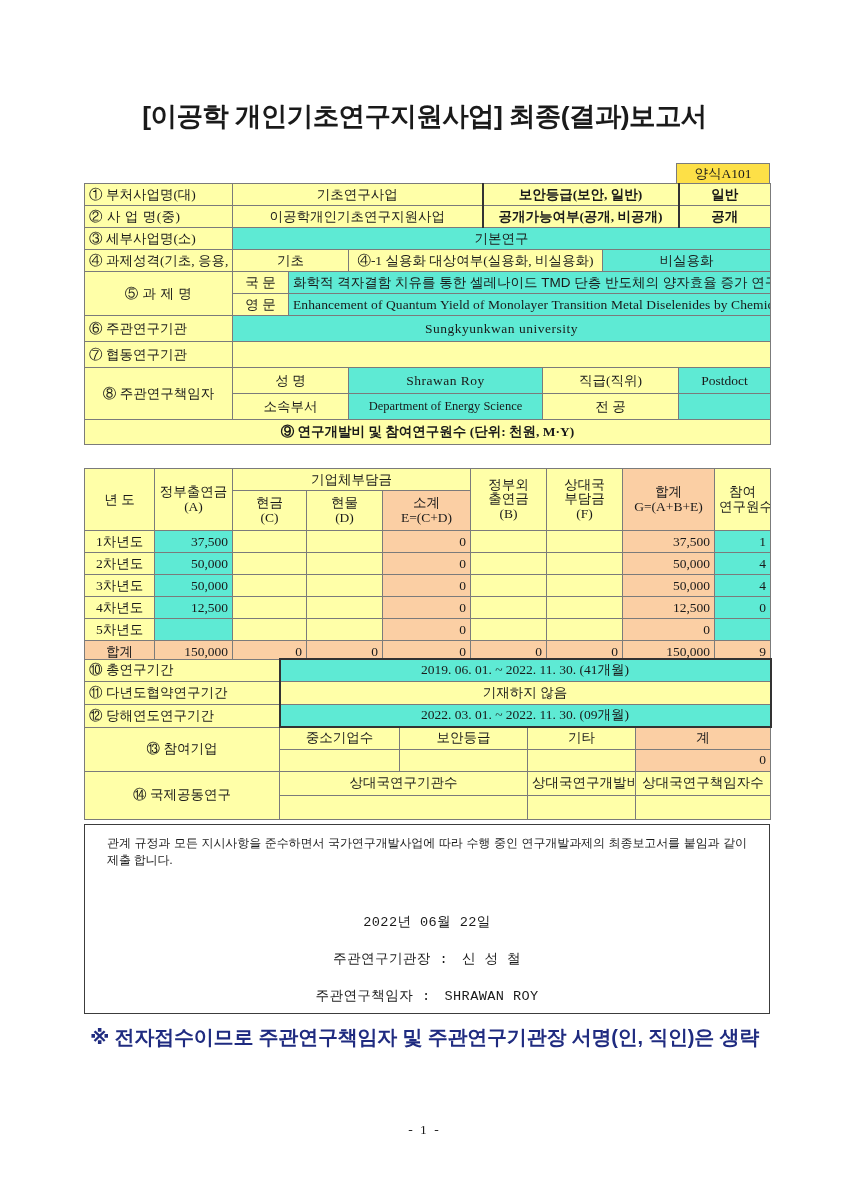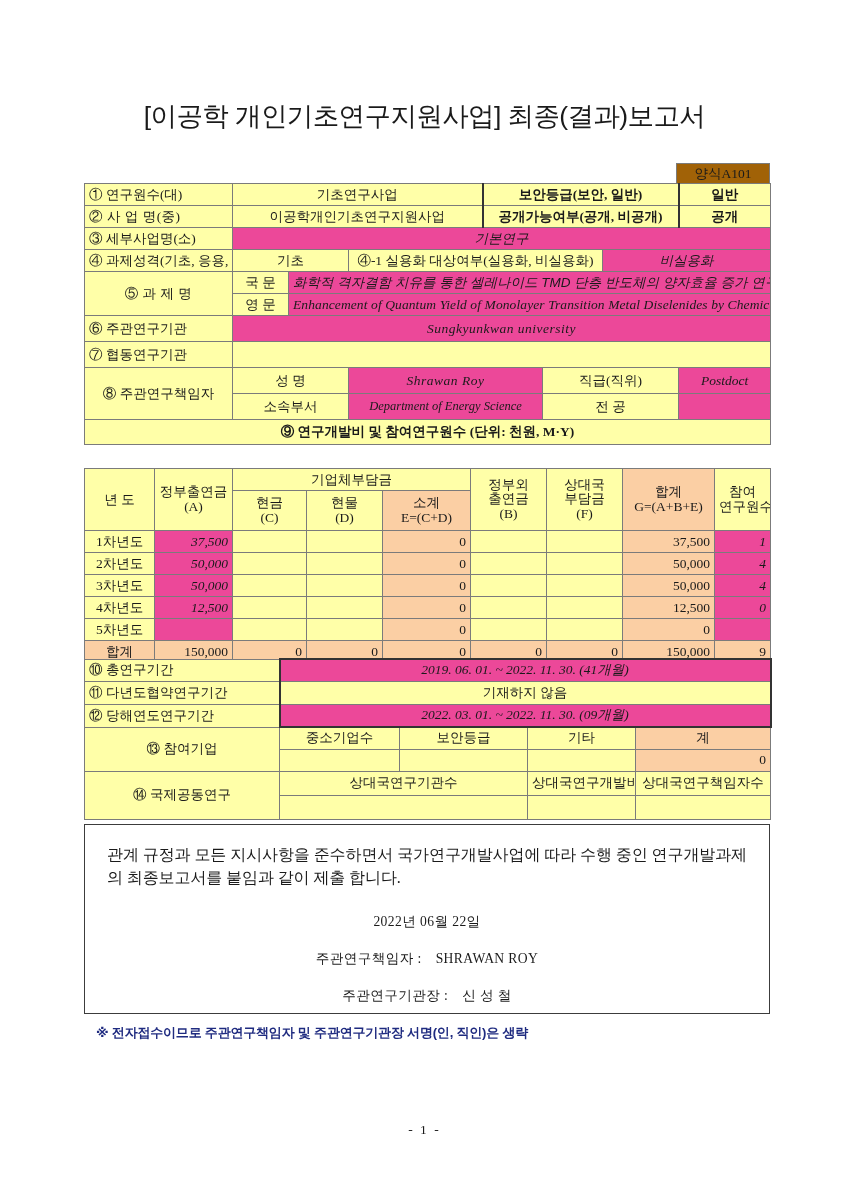--- a/index.html
+++ b/index.html
@@ -19,21 +19,21 @@
     width: 849px;
     height: 1200px;
     position: relative;
     box-sizing: border-box;
   }
 
   
   .doc-title {
     text-align: center;
     font-size: 26.5px;
-    font-weight: normal;
+    font-weight: bold;
     letter-spacing: -0.6px;
     font-family: "Liberation Sans", "DejaVu Sans", sans-serif;
     margin: 0;
     position: absolute;
     top: 98px;
     left: 0;
     right: 0;
   }
 
   
@@ -42,21 +42,21 @@
     top: 163px;
     left: 84px;
     width: 686px;
     display: flex;
     justify-content: flex-end;
   }
   .formcode {
     width: 92px;
     height: 20px;
     line-height: 20px;
-    background: #a16207;
+    background: #fde047;
     border: 1px solid #7b7b7b;
     text-align: center;
     font-size: 13.5px;
   }
 
   
   table.main {
     position: absolute;
     top: 183px;
     left: 84px;
@@ -68,21 +68,21 @@
     border: 1px solid #7b7b7b;
     font-size: 13.5px;
     padding: 1px 4px;
     vertical-align: middle;
     height: 22px;
     box-sizing: border-box;
     overflow: hidden;
     white-space: nowrap;
   }
   .y  { background: #ffffa8; }
-  .w  { background: #ec4899; font-style: italic; }
+  .w  { background: #5eead4; }
   .o  { background: #fbcfa4; }
   .c  { text-align: center; }
   .r  { text-align: right; padding-right: 5px; }
   .b  { font-weight: bold; }
   .sp { letter-spacing: 0.5px; }
   .thickright { border-right: 2px solid #333 !important; }
   .thickleft  { border-left: 2px solid #333 !important; }
   .thicktop   { border-top: 2px solid #333 !important; }
   .thickbot   { border-bottom: 2px solid #333 !important; }
 
@@ -116,46 +116,47 @@
     top: 824px;
     left: 84px;
     width: 686px;
     height: 190px;
     border: 1px solid #3c3c3c;
     box-sizing: border-box;
     background: #ffffff;
   }
   .stmt-text {
     position: absolute;
-    top: 18px;
+    top: 10px;
     left: 22px;
     right: 22px;
-    font-size: 16px;
+    font-size: 12px;
     line-height: 1.45;
     text-align: justify;
     letter-spacing: -0.1px;
   }
   .sig-block {
     position: absolute;
     top: 88px;
     left: 0;
     right: 0;
     text-align: center;
     font-size: 13.6px;
+    font-family: Liberation Mono, monospace;
   }
   .sig-line { margin-bottom: 19px; letter-spacing: 0.4px; }
   .sig-line .lbltxt { display: inline-block; }
   .sig-line .valtxt { display: inline-block; padding-left: 14px; }
 
   
   .footnote {
     position: absolute;
     top: 1024px;
-    left: 96px;
-    font-size: 13px;
+    left: 90px;
+    font-size: 20px;
     font-weight: bold;
     color: #1f2b80;
     font-family: "Liberation Sans", "DejaVu Sans", sans-serif;
     letter-spacing: -0.2px;
     text-align: center;
   }
 
   
   .pagenum {
     position: absolute;
@@ -186,21 +187,21 @@
       <col style="width:58px">
       <col style="width:76px">
       <col style="width:60px">
       <col style="width:60px">
       <col style="width:76px">
       <col style="width:92px">
     </colgroup>
 
     <tbody>
         <tr>
-      <td class="y lbl">① 연구원수(대)</td>
+      <td class="y lbl">① 부처사업명(대)</td>
       <td class="y c thickright" colspan="4">기초연구사업</td>
       <td class="y c b thickleft thickright" colspan="3">보안등급(보안, 일반)</td>
       <td class="y c b">일반</td>
     </tr>
 
     <tr>
       <td class="y lbl sp">② 사  업  명(중)</td>
       <td class="y c thickright" colspan="4">이공학개인기초연구지원사업</td>
       <td class="y c b thickleft thickright" colspan="3">공개가능여부(공개, 비공개)</td>
       <td class="y c b">공개</td>
@@ -433,24 +434,24 @@
       <td class="y r"></td>
     </tr>
   </tbody>
     </table>
 
   <div class="stmt-box">
     <div class="stmt-text">관계 규정과 모든 지시사항을 준수하면서 국가연구개발사업에 따라 수행 중인 연구개발과제의 최종보고서를 붙임과 같이 제출 합니다.</div>
     <div class="sig-block">
       <div class="sig-line">2022년    06월    22일</div>
       <div class="sig-line">
-        <span class="lbltxt">주관연구책임자 :</span><span class="valtxt">SHRAWAN ROY</span>
+        <span class="lbltxt">주관연구기관장 :</span><span class="valtxt">신 성 철</span>
       </div>
       <div class="sig-line">
-        <span class="lbltxt">주관연구기관장 :</span><span class="valtxt">신 성 철</span>
+        <span class="lbltxt">주관연구책임자 :</span><span class="valtxt">SHRAWAN ROY</span>
       </div>
     </div>
   </div>
 
   <div class="footnote">※ 전자접수이므로 주관연구책임자 및 주관연구기관장 서명(인, 직인)은 생략</div>
 
   <div class="pagenum">- 1 -</div>
 
 </div>
 

